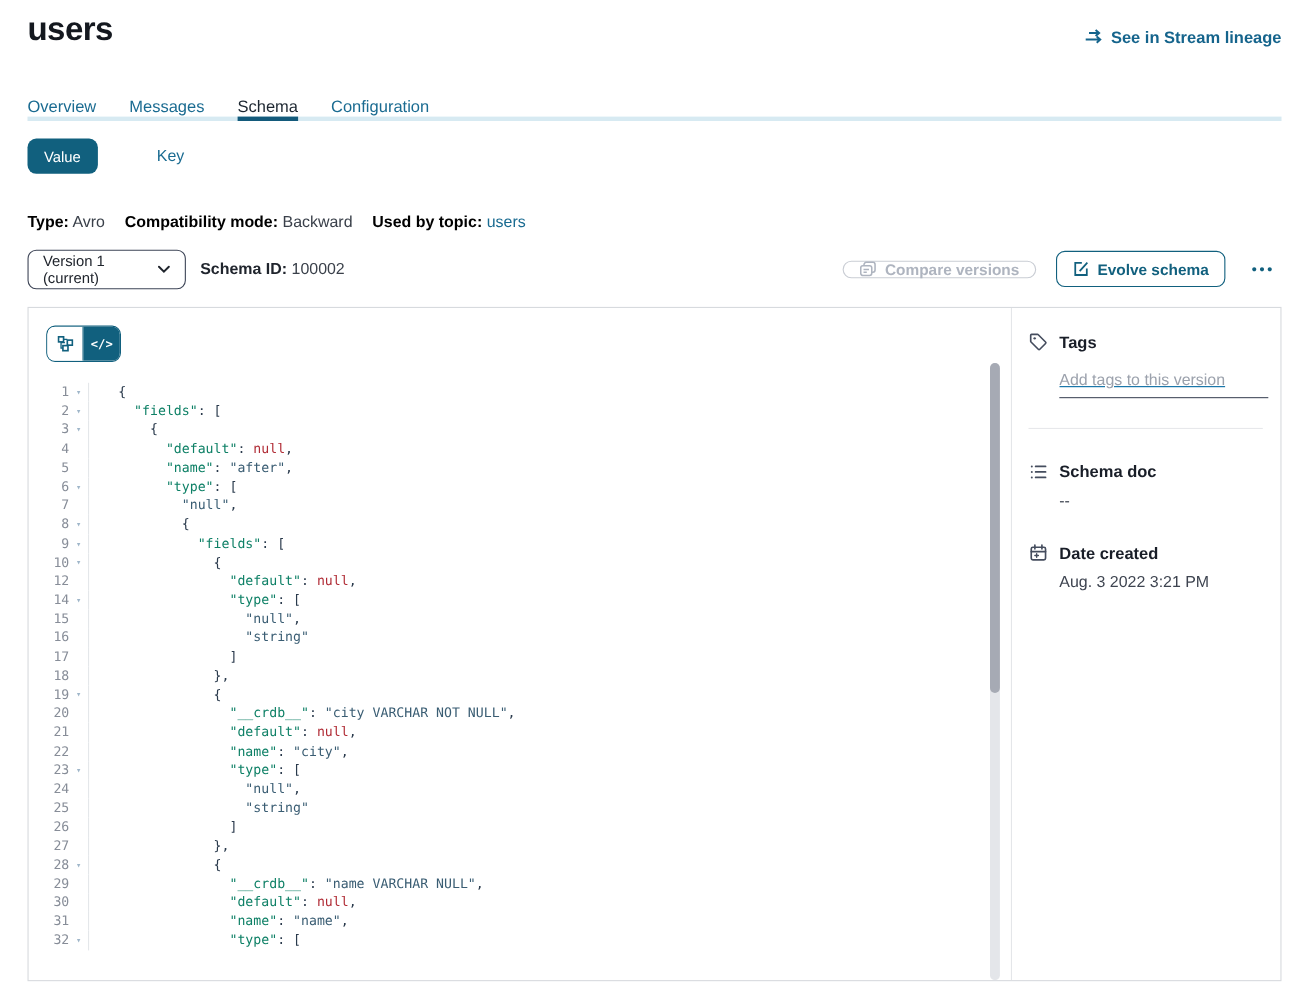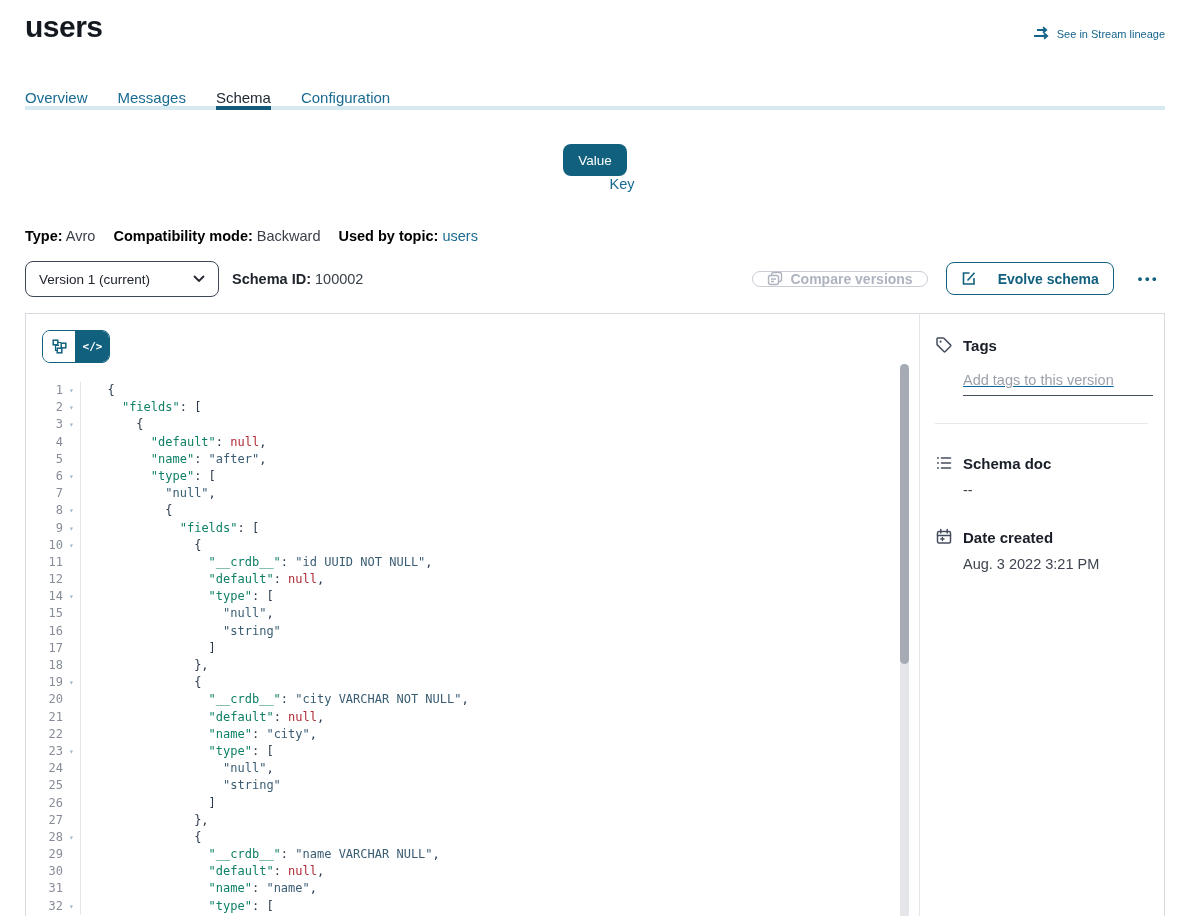--- a/index.html
+++ b/index.html
@@ -8,62 +8,62 @@
     width:1189px; height:916px; overflow:hidden;
     background:#ffffff; color:#20252D;
     font-family:"Liberation Sans", sans-serif;
   }
   .page { padding:0 24px 0 25px; position:relative; }
 
   
   .page-title { font-size:30px; font-weight:700; letter-spacing:-0.5px; color:#14181F; margin-top:10px; }
   .lineage-link {
     position:absolute; top:16px; right:24px;
-    display:flex; align-items:flex-end; gap:7px;
-    color:#15648C; font-size:11px; font-weight:400; cursor:pointer;
+    display:flex; align-items:flex-start; gap:7px;
+    color:#15648C; font-size:15px; font-weight:700; cursor:pointer;
   }
 
   
   .tabs { display:flex; gap:30px; margin-top:45px; border-bottom:4px solid #D7EAF2; }
   .tab { font-size:15px; color:#1A6B91; position:relative; cursor:pointer; }
   .tab.active { color:#1C2630; font-weight:400; }
   .tab.active::after { content:""; position:absolute; left:0; right:0; bottom:-4px; height:4px; background:#135A7B; }
 
   
-  .vk-row { display:flex; align-items:center; margin-top:34px;flex-direction:column; }
+  .vk-row { display:flex; align-items:center; margin-top:16px; }
   .value-btn {
     background:#11607E; color:#fff; font-size:13.5px;
     border:none; border-radius:8px; height:32px; padding:0 15px; cursor:pointer;
     font-family:"Liberation Sans", sans-serif;
   }
   .key-link { margin-left:27px; color:#1A6B91; font-size:14.5px; cursor:pointer;padding-left:27px; }
 
   
   .meta-row { margin-top:36px; font-size:14.5px; display:flex; gap:18px; color:#3A404A; }
   .meta-item b { color:#000000;margin-top:28px; }
   .meta-link { color:#1A6B91; cursor:pointer; }
 
   
   .version-row { margin-top:17px; display:flex; align-items:center; position:relative; height:36px; }
   .version-select {
-    width:194px; height:36px; border:1px solid #3E4557; border-radius:8px;
+    width:144px; height:36px; border:1px solid #3E4557; border-radius:8px;
     display:flex; align-items:center; justify-content:space-between;
     padding:0 13px; font-size:13.5px; color:#20252D; cursor:pointer; background:#fff;
   }
   .schema-id { margin-left:13px; font-size:14.5px; color:#3A404A; }
   .schema-id b { color:#20252D; }
   .version-actions { position:absolute; right:0; top:1px; display:flex; align-items:center; gap:18px; }
   .btn-secondary-disabled {
     display:flex; align-items:center; gap:8px; height:16px; padding:0 14px;
     border:1px solid #C9CDD4; border-radius:8px; background:#fff;
     color:#AEB4BF; font-size:14px; font-weight:700; cursor:default;
     font-family:"Liberation Sans", sans-serif;
   }
   .btn-outline {
-    display:flex; align-items:center; gap:22px; height:33px; padding:0 14px;
+    display:flex; align-items:center; gap:8px; height:33px; padding:0 14px;
     border:1px solid #11607E; border-radius:8px; background:#fff;
     color:#11607E; font-size:14px; font-weight:700; cursor:pointer;
     font-family:"Liberation Sans", sans-serif;
   }
   .more-btn { color:#11607E; font-size:13px; letter-spacing:2.5px; font-weight:700; cursor:pointer; border:none; background:none; }
 
   
   .panel {
     margin-top:16px; height:613px; border:1px solid #D7DADE; background:#fff;
     display:flex; overflow:hidden;
@@ -206,21 +206,20 @@
           <div class="code-line"><span class="ln">1</span><span class="fold">▾</span><span class="code-text"><span class="tok-p">  {</span></span></div>
           <div class="code-line"><span class="ln">2</span><span class="fold">▾</span><span class="code-text"><span class="tok-p">    </span><span class="tok-k">"fields"</span><span class="tok-p">: [</span></span></div>
           <div class="code-line"><span class="ln">3</span><span class="fold">▾</span><span class="code-text"><span class="tok-p">      {</span></span></div>
           <div class="code-line"><span class="ln">4</span><span class="fold"></span><span class="code-text"><span class="tok-p">        </span><span class="tok-k">"default"</span><span class="tok-p">: </span><span class="tok-n">null</span><span class="tok-p">,</span></span></div>
           <div class="code-line"><span class="ln">5</span><span class="fold"></span><span class="code-text"><span class="tok-p">        </span><span class="tok-k">"name"</span><span class="tok-p">: </span><span class="tok-s">"after"</span><span class="tok-p">,</span></span></div>
           <div class="code-line"><span class="ln">6</span><span class="fold">▾</span><span class="code-text"><span class="tok-p">        </span><span class="tok-k">"type"</span><span class="tok-p">: [</span></span></div>
           <div class="code-line"><span class="ln">7</span><span class="fold"></span><span class="code-text"><span class="tok-p">          </span><span class="tok-s">"null"</span><span class="tok-p">,</span></span></div>
           <div class="code-line"><span class="ln">8</span><span class="fold">▾</span><span class="code-text"><span class="tok-p">          {</span></span></div>
           <div class="code-line"><span class="ln">9</span><span class="fold">▾</span><span class="code-text"><span class="tok-p">            </span><span class="tok-k">"fields"</span><span class="tok-p">: [</span></span></div>
           <div class="code-line"><span class="ln">10</span><span class="fold">▾</span><span class="code-text"><span class="tok-p">              {</span></span></div>
-          <div class="code-line"><span class="ln">11</span><span class="fold"></span><span class="code-text"><span class="tok-p">                </span><span class="tok-k">"__crdb__"</span><span class="tok-p">: </span><span class="tok-s">"id UUID NOT NULL"</span><span class="tok-p">,</span></span></div>
           <div class="code-line"><span class="ln">12</span><span class="fold"></span><span class="code-text"><span class="tok-p">                </span><span class="tok-k">"default"</span><span class="tok-p">: </span><span class="tok-n">null</span><span class="tok-p">,</span></span></div>
           <div class="code-line"><span class="ln">14</span><span class="fold">▾</span><span class="code-text"><span class="tok-p">                </span><span class="tok-k">"type"</span><span class="tok-p">: [</span></span></div>
           <div class="code-line"><span class="ln">15</span><span class="fold"></span><span class="code-text"><span class="tok-p">                  </span><span class="tok-s">"null"</span><span class="tok-p">,</span></span></div>
           <div class="code-line"><span class="ln">16</span><span class="fold"></span><span class="code-text"><span class="tok-p">                  </span><span class="tok-s">"string"</span></span></div>
           <div class="code-line"><span class="ln">17</span><span class="fold"></span><span class="code-text"><span class="tok-p">                ]</span></span></div>
           <div class="code-line"><span class="ln">18</span><span class="fold"></span><span class="code-text"><span class="tok-p">              },</span></span></div>
           <div class="code-line"><span class="ln">19</span><span class="fold">▾</span><span class="code-text"><span class="tok-p">              {</span></span></div>
           <div class="code-line"><span class="ln">20</span><span class="fold"></span><span class="code-text"><span class="tok-p">                </span><span class="tok-k">"__crdb__"</span><span class="tok-p">: </span><span class="tok-s">"city VARCHAR NOT NULL"</span><span class="tok-p">,</span></span></div>
           <div class="code-line"><span class="ln">21</span><span class="fold"></span><span class="code-text"><span class="tok-p">                </span><span class="tok-k">"default"</span><span class="tok-p">: </span><span class="tok-n">null</span><span class="tok-p">,</span></span></div>
           <div class="code-line"><span class="ln">22</span><span class="fold"></span><span class="code-text"><span class="tok-p">                </span><span class="tok-k">"name"</span><span class="tok-p">: </span><span class="tok-s">"city"</span><span class="tok-p">,</span></span></div>

